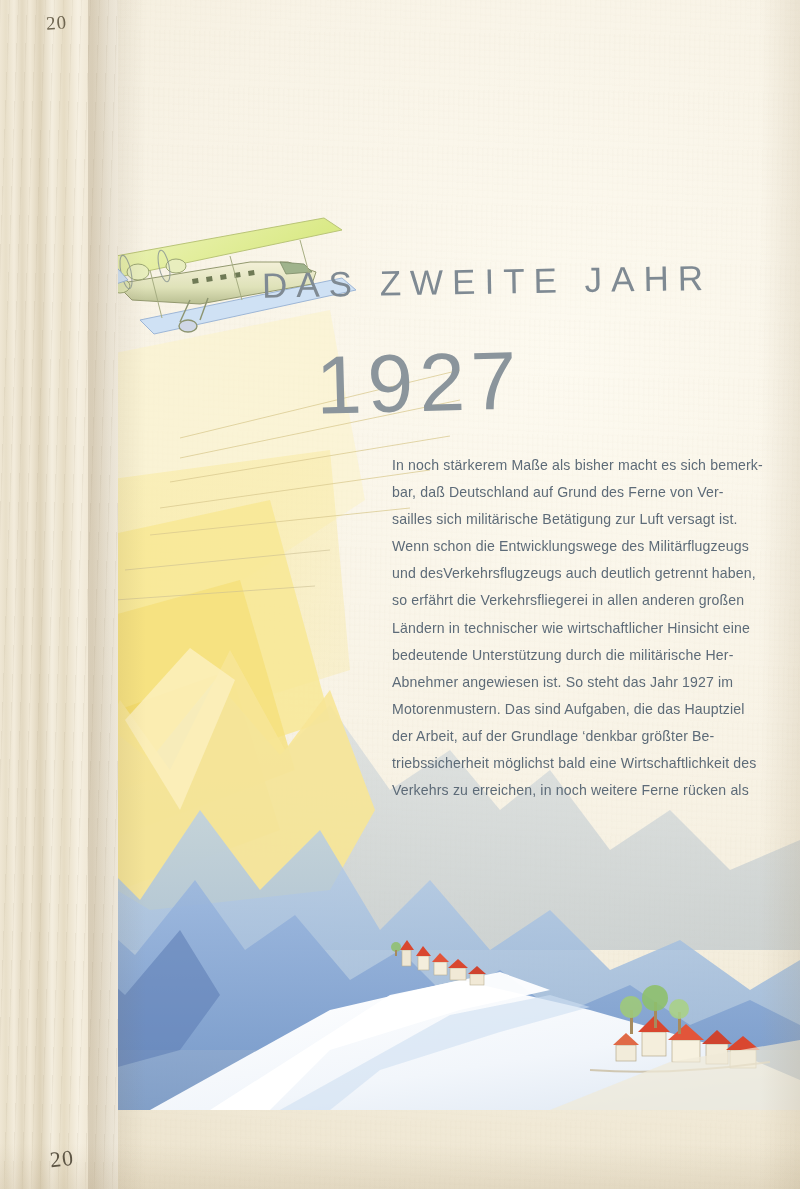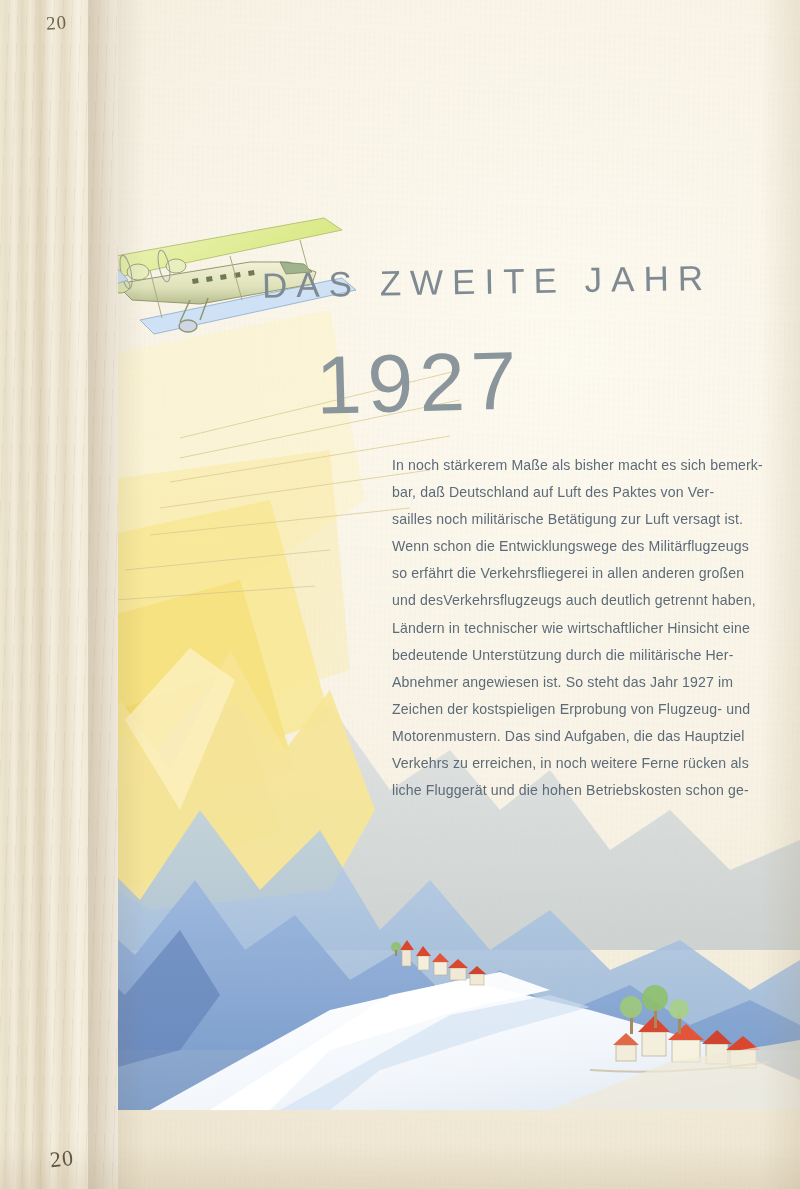--- a/index.html
+++ b/index.html
@@ -321,32 +321,32 @@
       <ellipse cx="108" cy="126" rx="9" ry="6" fill="#cfd7e6" stroke="#8c9470"></ellipse>
     </g>
   </svg>
 
   <div class="heading-title">DAS ZWEITE JAHR</div>
   <div class="heading-year">1927</div>
 
   <div class="body-col">
     <p>
       <span class="ln">In noch stärkerem Maße als bisher macht es sich bemerk-</span>
-      <span class="ln">bar, daß Deutschland auf Luft des Paktes von Ver-</span>
-      <span class="ln">sailles noch militärische Betätigung zur Luft versagt ist.</span>
+      <span class="ln">bar, daß Deutschland auf Grund des Ferne von Ver-</span>
+      <span class="ln">sailles sich militärische Betätigung zur Luft versagt ist.</span>
       <span class="ln">Wenn schon die Entwicklungswege des Militärflugzeugs</span>
+      <span class="ln">und desVerkehrsflugzeugs auch deutlich getrennt haben,</span>
       <span class="ln">so erfährt die Verkehrsfliegerei in allen anderen großen</span>
-      <span class="ln">und desVerkehrsflugzeugs auch deutlich getrennt haben,</span>
       <span class="ln">Ländern in technischer wie wirtschaftlicher Hinsicht eine</span>
       <span class="ln">bedeutende Unterstützung durch die militärische Her-</span>
       <span class="ln">Abnehmer angewiesen ist.  So steht das Jahr 1927 im</span>
-      <span class="ln">Zeichen der kostspieligen Erprobung von Flugzeug- und</span>
       <span class="ln">Motorenmustern.  Das sind Aufgaben, die das Hauptziel</span>
+      <span class="ln">der Arbeit,  auf der Grundlage ‘denkbar größter Be-</span>
+      <span class="ln">triebssicherheit möglichst bald eine Wirtschaftlichkeit des</span>
       <span class="ln">Verkehrs zu erreichen, in noch weitere Ferne rücken als</span>
-      <span class="ln">liche Fluggerät und die hohen Betriebskosten schon ge-</span>
     </p>
   </div>
 
   <div class="gutter"></div>
   <div class="gutter-lines"></div>
   <div class="gutter-shadow"></div>
   <div class="page-edge-right"></div>
   <div class="page-edge-bottom"></div>
 
   <div class="folio-top">20</div>

